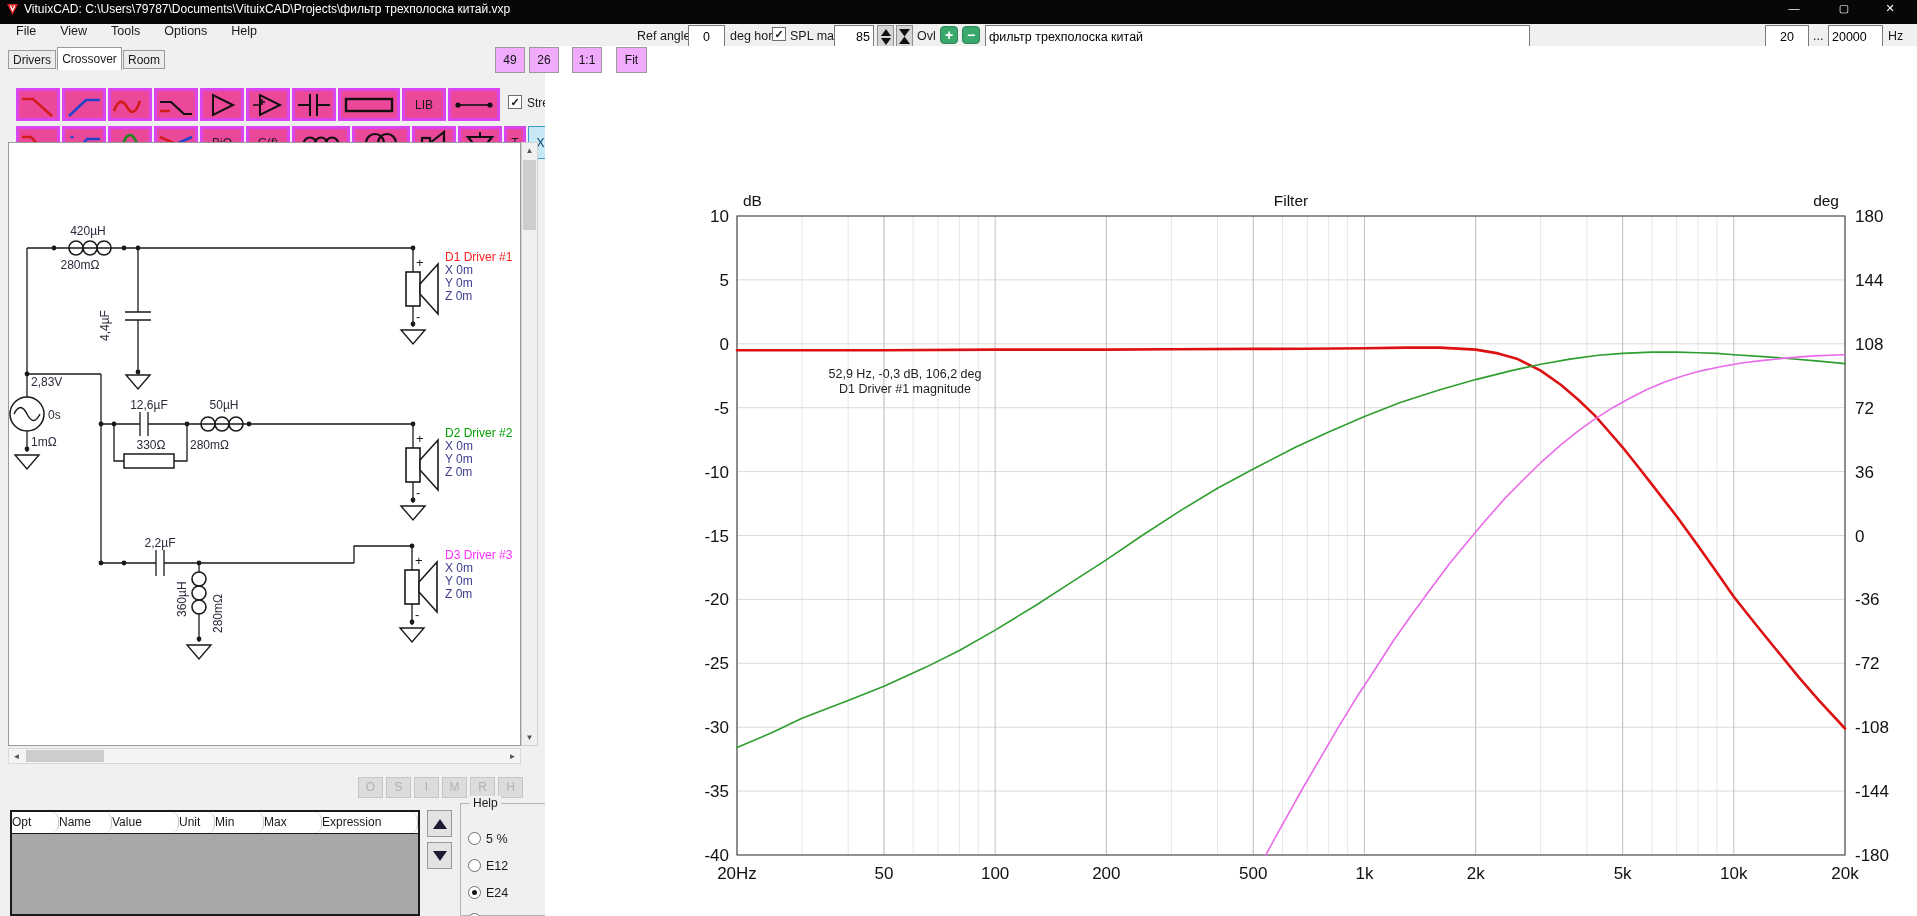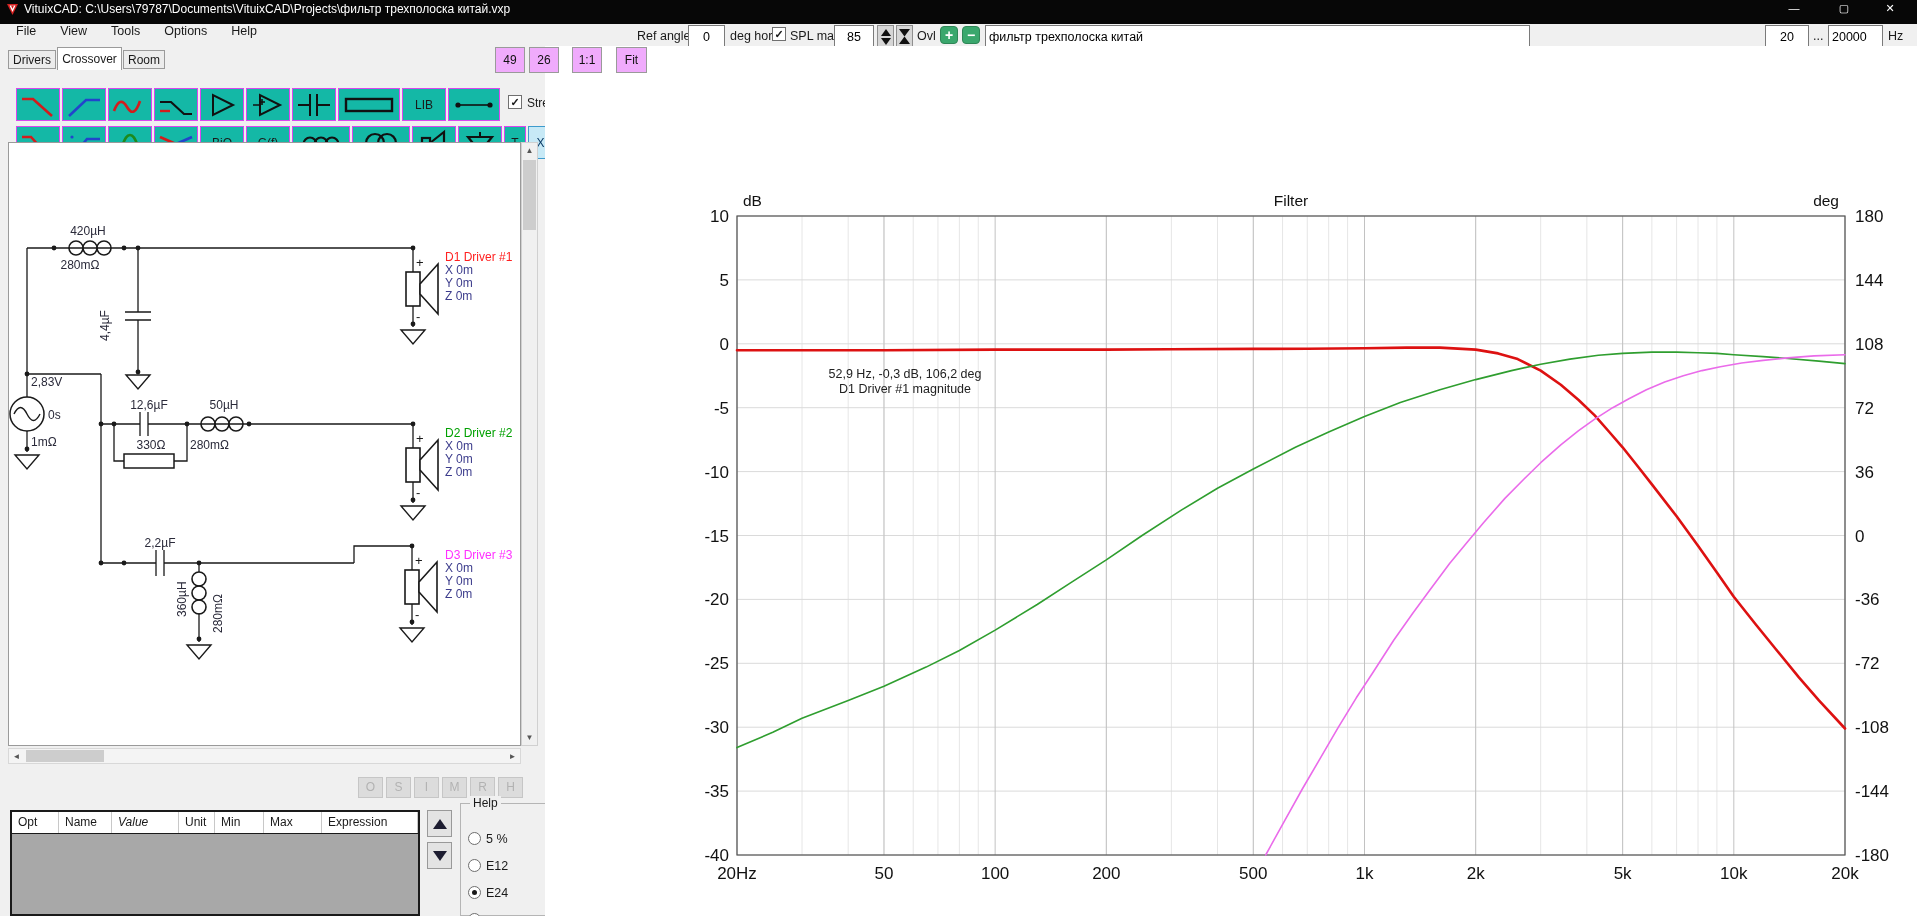--- a/index.html
+++ b/index.html
@@ -19,35 +19,35 @@
   .pushbtn { position:absolute; background:#f0abfc; border:1px solid #9a9a9a; font-size:12px; text-align:center; color:#111; }
   .field { position:absolute; background:#fff; border:1px solid #7a7a7a; font-size:12.5px; font-family:"Liberation Sans",sans-serif; padding:0 3px; }
   .lbl { position:absolute; font-size:12.5px; white-space:nowrap; }
   .chk { position:absolute; width:14px; height:14px; background:#fff; border:1px solid #707070; font-size:11px; line-height:12px; text-align:center; font-weight:bold; }
 
   
   .tab { position:absolute; top:50px; height:19px; background:#ececec; border:1px solid #9a9a9a; font-size:12px; text-align:center; line-height:18px; }
   .tab.active { top:47px; height:23px; background:#fff; border-bottom:none; line-height:22px; z-index:2; }
 
   
-  .tb { position:absolute; height:33px; background:#14b8a6; border:1px solid #d946ef; display:flex; align-items:center; justify-content:center; font-size:12px; }
+  .tb { position:absolute; height:33px; background:#ec4899; border:3px solid #d946ef; display:flex; align-items:center; justify-content:center; font-size:12px; }
   .tb.active-x { background:#c7e9f6; border:1px solid #3e9bcd; color:#0a3a66; }
 
   
   #schematic-panel { position:absolute; left:8px; top:142px; width:513px; height:604px; background:#fff; border:1px solid #9a9a9a; }
   #vscroll { position:absolute; left:521px; top:142px; width:17px; height:604px; background:#f0f0f0; border:1px solid #d0d0d0; }
   #hscroll { position:absolute; left:8px; top:748px; width:513px; height:16px; background:#f4f4f4; border:1px solid #d8d8d8; }
   .scroll-arrow { position:absolute; font-size:8px; color:#555; text-align:center; width:15px; height:15px; line-height:15px; }
   .scroll-thumb { position:absolute; background:#cdcdcd; }
 
   
   .mini-btn { position:absolute; top:777px; width:25px; height:21px; background:#dcdcdc; border:1px solid #c6c6c6; color:#b2b2b2; font-size:12px; text-align:center; line-height:19px; }
   #param-table { position:absolute; left:10px; top:810px; width:410px; height:106px; border:2px solid #1a1a1a; background:#a8a8a8; }
   #param-head { display:flex; background:#fff; height:22px; border-bottom:1px solid #1a1a1a; }
-  .th { font-size:12px; line-height:21px; padding-left:6px; border-right:1px solid #c8c8c8; overflow:hidden; white-space:nowrap; }
+  .th { font-size:12px; line-height:21px; border-right:1px solid #c8c8c8; overflow:hidden; white-space:nowrap;border-radius:8px; }
   .arrowbtn { position:absolute; left:427px; width:25px; height:27px; background:#e3e3e3; border:1px solid #999; display:flex; align-items:center; justify-content:center; }
   .tri-up { width:0; height:0; border-left:7px solid transparent; border-right:7px solid transparent; border-bottom:10px solid #1c1c30; }
   .tri-down { width:0; height:0; border-left:7px solid transparent; border-right:7px solid transparent; border-top:10px solid #1c1c30; }
   .groupbox { position:absolute; border:1px solid #b5b5b5; }
   .group-title { position:absolute; background:#f0f0f0; font-size:12px; padding:0 3px; }
   .radio-row { position:absolute; font-size:12.5px; }
   .radio { display:inline-block; width:13px; height:13px; border:1px solid #6e6e6e; border-radius:50%; background:#fff; vertical-align:-2px; margin-right:5px; position:relative; }
   .radio.sel::after { content:""; position:absolute; left:3px; top:3px; width:5px; height:5px; border-radius:50%; background:#1a1a1a; }
   .var-s { position:absolute; width:28px; height:23px; background:#e3e3e3; border:1px solid #9a9a9a; color:#cc2222; font-size:12px; text-align:center; line-height:21px; }
   .var-r { position:absolute; width:36px; height:25px; background:#d6d6d6; border:1px solid #bbb; color:#acacac; font-size:12px; text-align:center; line-height:23px; }
@@ -79,21 +79,21 @@
 
 <div id="menubar" class="abs" style="left:4px;top:20px"><span class="menu-item">File</span><span class="menu-item">View</span><span class="menu-item">Tools</span><span class="menu-item">Options</span><span class="menu-item">Help</span></div>
 
 <div id="zoombtns"></div>
 
 <span class="lbl" style="left:637px;top:29px">Ref angle</span>
 <input class="field" style="left: 688px; top: 25px; width: 37px; height: 23px; text-align: center;" value="0">
 <span class="lbl" style="left:730px;top:29px">deg hor</span>
 <div class="chk" style="left:772px;top:27px">✓</div>
 <span class="lbl" style="left:790px;top:29px">SPL max</span>
-<input class="field" style="left: 834px; top: 25px; width: 40px; height: 23px; text-align: center;" value="85">
+<input class="field" style="left: 834px; top: 25px; width: 40px; height: 23px; text-align: right;" value="85">
 <div class="spin" style="left:877px;top:25px">
     <div class="u"></div>
     <div class="d"></div>
   </div>
 <div class="spin" style="left:896px;top:25px">
   <svg width="11" height="15" viewBox="0 0 11 15">
     <polygon points="0,0 11,0 5.5,7.5" fill="#111"></polygon>
       <polygon points="0,15 11,15 5.5,7.5" fill="#111"></polygon>
   </svg>
 </div>
@@ -361,21 +361,21 @@
     <div class="mini-btn" style="left: 414px;">I</div>
     <div class="mini-btn" style="left: 442px;">M</div>
     <div class="mini-btn" style="left: 470px;">R</div>
     <div class="mini-btn" style="left: 498px;">H</div>
   </div>
 
 <div id="param-table">
   <div id="param-head">
       <div class="th" style="width: 47px;">Opt</div>
       <div class="th" style="width: 53px;">Name</div>
-      <div class="th" style="width: 67px; font-style: italic;">Value</div>
+      <div class="th" style="width: 67px;">Value</div>
       <div class="th" style="width: 36px;">Unit</div>
       <div class="th" style="width: 49px;">Min</div>
       <div class="th" style="width: 58px;">Max</div>
       <div class="th" style="width: 96px;">Expression</div>
     </div>
 </div>
 <div class="arrowbtn" style="top:810px">
     <div class="tri-up"></div>
   </div>
 <div class="arrowbtn" style="top:842px">

